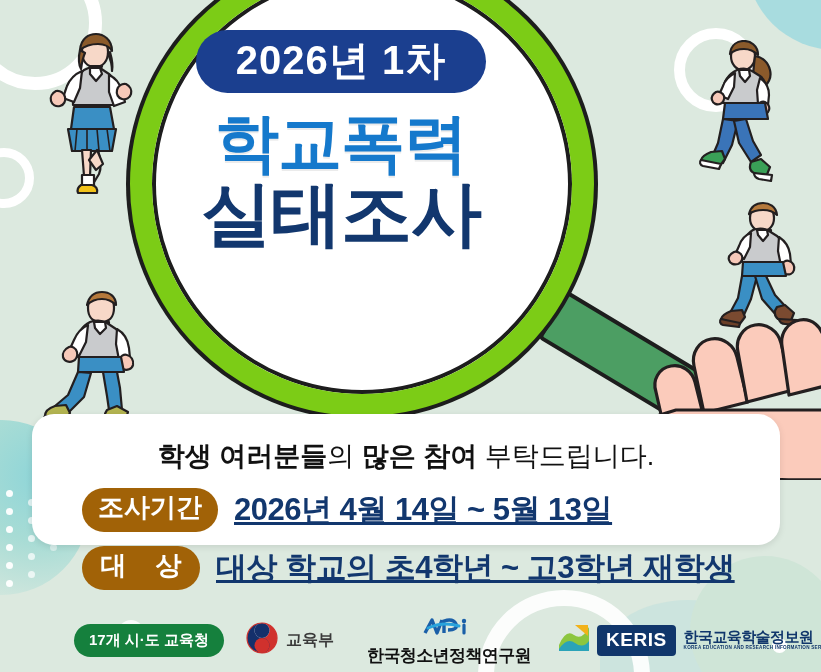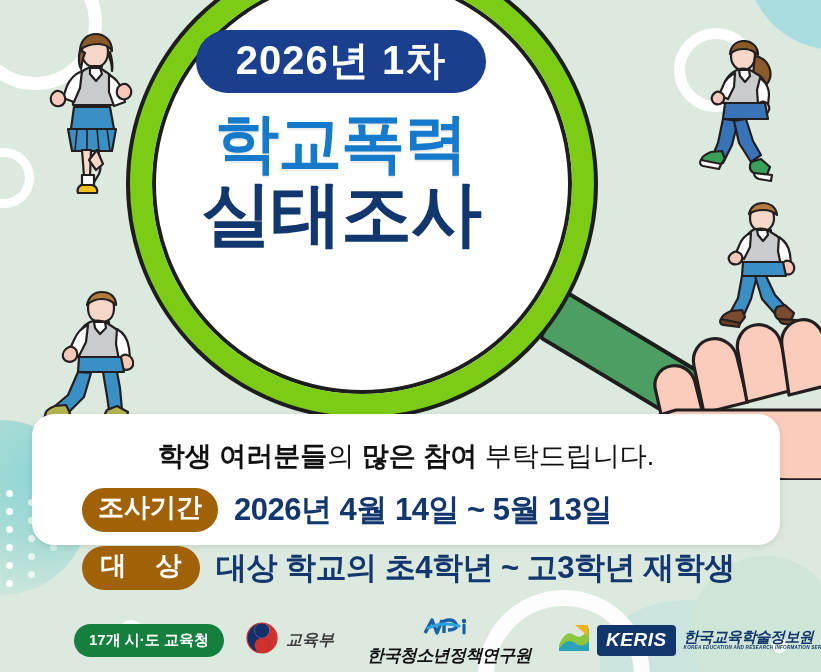--- a/index.html
+++ b/index.html
@@ -117,34 +117,34 @@
   .panel-head span{font-weight:normal;}
   .row{display:flex;align-items:center;margin-top:14px;padding-left:28px;}
   .pill-green{
     background:#a16207;color:#ffffff;border-radius:22px;
     font-size:26px;font-weight:bold;line-height:1;
     padding:6px 16px 12px;min-width:118px;text-align:center;box-sizing:border-box;
     white-space:pre;
   }
   .row-val{
     margin-left:16px;font-size:31px;font-weight:bold;color:#12376e;
-    letter-spacing:-.5px;white-space:nowrap;
+    letter-spacing:-.5px;white-space:nowrap;text-decoration:underline;
   }
 
   
   .footer{
     position:absolute;left:0;top:608px;width:821px;height:64px;z-index:11;
     display:flex;align-items:center;padding-left:74px;box-sizing:border-box;
   }
   .pill-blue{
     background:#15803d;color:#ffffff;border-radius:18px;
     font-size:15px;font-weight:bold;line-height:1;padding:8px 15px 10px;
     white-space:nowrap;
   }
-  .logo{display:flex;align-items:center;white-space:nowrap;font-style:italic;}
+  .logo{display:flex;align-items:center;white-space:nowrap;}
   .logo-moe{margin-left:22px;}
   .logo-moe .txt{font-size:16px;font-weight:bold;color:#3a3a3a;margin-left:8px;}
   .logo-nypi{margin-left:26px;flex-direction:column;}
   .logo-nypi .txt{font-size:17px;font-weight:bold;color:#111111;margin-left:7px;letter-spacing:-.6px;}
   .logo-keris{margin-left:26px;display:flex;align-items:center;}
   .keris-box{
     background:#10366b;color:#ffffff;border-radius:4px;
     font-size:19px;font-weight:bold;letter-spacing:.5px;
     padding:4px 9px 5px;margin-left:6px;
   }

